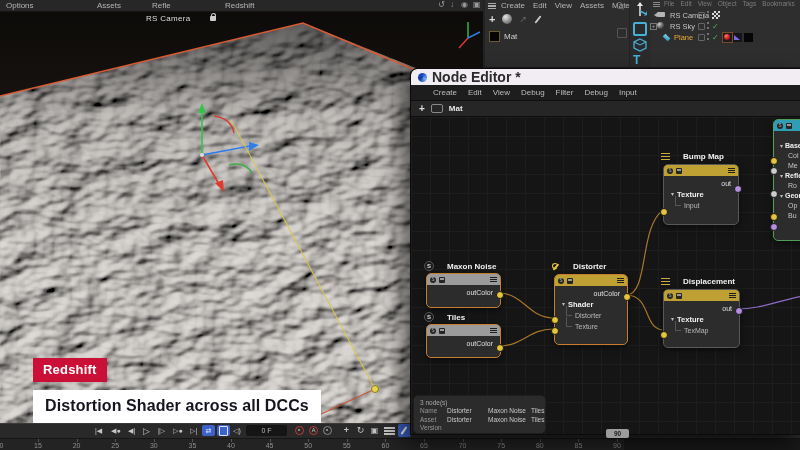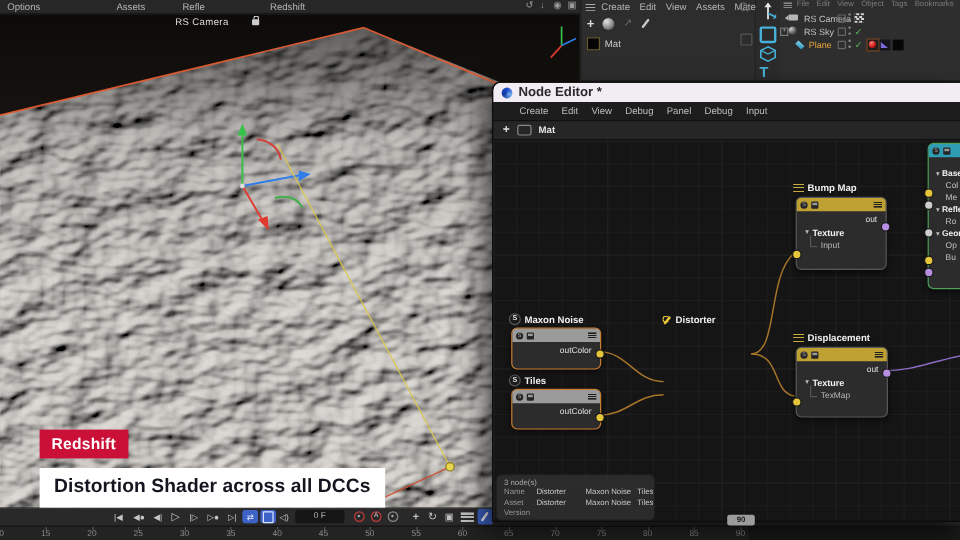--- a/index.html
+++ b/index.html
@@ -56,21 +56,21 @@
   .tag-mat::after{content:"";position:absolute;left:1px;top:1px;width:6px;height:6px;border-radius:50%;background:radial-gradient(circle at 35% 30%,#ff7a6a,#c01818 60%,#6a0a0a);}
   .tag-tri{position:absolute;left:83px;width:9px;height:9px;background:#15151d;}
   .tag-tri::after{content:"";position:absolute;left:1px;top:2px;border-left:6px solid #7a6ae0;border-top:5px solid transparent;}
   .tag-blk{position:absolute;left:94px;width:9px;height:9px;background:#060606;}
   .sel-label{color:#e8a93c;}
   
   #node-editor{left:410px;top:68px;width:390px;height:365px;z-index:5;border-radius:7px 0 0 0;
                box-shadow:-8px 10px 22px rgba(0,0,0,.6);background:#141414;overflow:hidden;border:1px solid #0b0b0b;}
   #ne-title{position:absolute;left:0;top:0;width:100%;height:16px;background:#f2ecf3;border-radius:6px 0 0 0;display:flex;align-items:center;gap:5px;padding-left:7px;box-sizing:border-box;}
   .ne-logo{width:9px;height:9px;border-radius:50%;background:conic-gradient(#1c49c8,#74aaf0,#123a9e,#1c49c8);}
-  #ne-title span{font-size:11px;font-weight:bold;color:#2b2b2b;}
+  #ne-title span{font-size:14px;font-weight:bold;color:#2b2b2b;}
   #ne-menu{position:absolute;left:0;top:16px;width:100%;height:16px;background:#1d1d1d;display:flex;align-items:center;gap:11px;padding-left:22px;box-sizing:border-box;border-bottom:1px solid #101010;}
   #ne-menu .mi{font-size:8px;color:#bdbdbd;}
   .hamb3{position:absolute;left:5px;top:21px;width:9px;height:7px;background:repeating-linear-gradient(#bbb 0 1px,transparent 1px 3px);}
   #ne-tabs{position:absolute;left:0;top:32px;width:100%;height:16px;background:#262626;display:flex;align-items:center;gap:6px;padding-left:8px;box-sizing:border-box;border-bottom:1px solid #0d0d0d;}
   #ne-tabs .plus{font-size:10px;}
   .tab-ico{width:10px;height:7px;border:1px solid #8a8a8a;border-radius:2px;}
   #ne-tabs .tlabel{font-size:8px;font-weight:bold;color:#e8e8e8;}
   #ne-canvas{position:absolute;left:0;top:48px;width:390px;height:317px;background-color:#151515;
     background-image:linear-gradient(#1d1d1d 1px,transparent 1px),linear-gradient(90deg,#1d1d1d 1px,transparent 1px),
                      linear-gradient(#242424 1px,transparent 1px),linear-gradient(90deg,#242424 1px,transparent 1px);
@@ -82,21 +82,21 @@
   .node.dim{border:1px solid #585858;}
   .node.grn{border:1px solid #4f9e5a;}
   .nhdr{height:11px;border-radius:3.5px 3.5px 0 0;display:flex;align-items:center;gap:3px;padding:0 3px;}
   .nhdr.gray{background:#9b9b9b;}
   .nhdr.gold{background:#bfa133;}
   .nhdr.teal{background:#2f9db4;}
   .hico-s{width:6px;height:6px;border-radius:50%;background:#262626;color:#b8b8b8;font-size:4.5px;line-height:6px;text-align:center;}
   .hico-f{width:6px;height:6px;background:#262626;border-radius:1px;position:relative;}
   .hico-f::after{content:"";position:absolute;left:1px;top:1px;width:4px;height:2px;background:#9a9a9a;}
   .hico-m{margin-left:auto;width:7px;height:5px;background:repeating-linear-gradient(#1e1e1e 0 1px,transparent 1px 2px);}
-  .ntitle{position:absolute;display:flex;align-items:center;gap:3px;font-size:8px;font-weight:bold;color:#f0f0f0;z-index:3;white-space:nowrap;}
+  .ntitle{position:absolute;display:flex;align-items:center;gap:13px;font-size:8px;font-weight:bold;color:#f0f0f0;z-index:3;white-space:nowrap;}
   .ti-circ{width:8px;height:8px;border-radius:50%;background:#1b1b1b;border:1px solid #555;color:#ddd;font-size:6px;line-height:8px;text-align:center;}
   .ti-lines{width:9px;height:8px;background:repeating-linear-gradient(#c9ad3a 0 1px,transparent 1px 3px);}
   .ti-wrench{width:8px;height:8px;position:relative;}
   .ti-wrench::before{content:"";position:absolute;left:3px;top:0;width:2px;height:8px;background:#e8c53c;transform:rotate(40deg);border-radius:1px;}
   .ti-wrench::after{content:"";position:absolute;left:0;top:0;width:4px;height:4px;border:1.5px solid #e8c53c;border-radius:50%;border-right-color:transparent;}
   .nrow-out{margin-top:2px;padding-right:7px;text-align:right;font-size:7px;color:#e0e0e0;line-height:11px;}
   .nsec{display:flex;align-items:center;gap:3px;padding-left:7px;font-size:7.5px;font-weight:bold;color:#f2f2f2;line-height:11px;}
   .nsec .chev{font-size:6px;color:#bbb;}
   .nchild{position:relative;padding-left:20px;font-size:7px;color:#b8b8b8;line-height:11px;}
   .nchild::before{content:"";position:absolute;left:11px;top:-4px;width:5px;height:9px;border-left:1px solid #555;border-bottom:1px solid #555;}
@@ -355,21 +355,21 @@
   <div id="ne-title">
     <span class="ne-logo"></span>
     <span>Node Editor *</span>
   </div>
   <span class="hamb3"></span>
   <div id="ne-menu">
     <span class="mi">Create</span>
     <span class="mi">Edit</span>
     <span class="mi">View</span>
     <span class="mi">Debug</span>
-    <span class="mi">Panel</span>
+    <span class="mi">Filter</span>
     <span class="mi">Debug</span>
     <span class="mi">Input</span>
   </div>
   <div id="ne-tabs">
     <span class="plus">+</span>
     <span class="tab-ico"></span>
     <span class="tlabel">Mat</span>
   </div>
   <div id="ne-canvas"></div>
 
@@ -407,20 +407,37 @@
       <span class="hico-f"></span>
       <span class="hico-m"></span>
     </div>
     <div class="nrow-out">outColor</div>
     <span class="port p-y" style="right:-4px;top:19px"></span>
   </div>
 
   <div class="ntitle" style="left:141px;top:193px">
     <span class="ti-wrench"></span>
     <span>Distorter</span>
+  </div>
+  <div class="node sel" style="left:143px;top:205px;width:72px;height:69px">
+    <div class="nhdr gold">
+      <span class="hico-s">S</span>
+      <span class="hico-f"></span>
+      <span class="hico-m"></span>
+    </div>
+    <div class="nrow-out">outColor</div>
+    <div class="nsec">
+        <span class="chev">▾</span>
+        <span>Shader</span>
+      </div>
+    <div class="nchild">Distorter</div>
+    <div class="nchild">Texture</div>
+    <span class="port p-y" style="left:-4px;top:41px"></span>
+    <span class="port p-y" style="left:-4px;top:52px"></span>
+    <span class="port p-y" style="right:-4px;top:18px"></span>
   </div>
 
   <div class="ntitle" style="left:250px;top:83px">
     <span class="ti-lines"></span>
     <span>Bump Map</span>
   </div>
   <div class="node dim" style="left:252px;top:95px;width:74px;height:59px">
     <div class="nhdr gold">
       <span class="hico-s">S</span>
       <span class="hico-f"></span>

